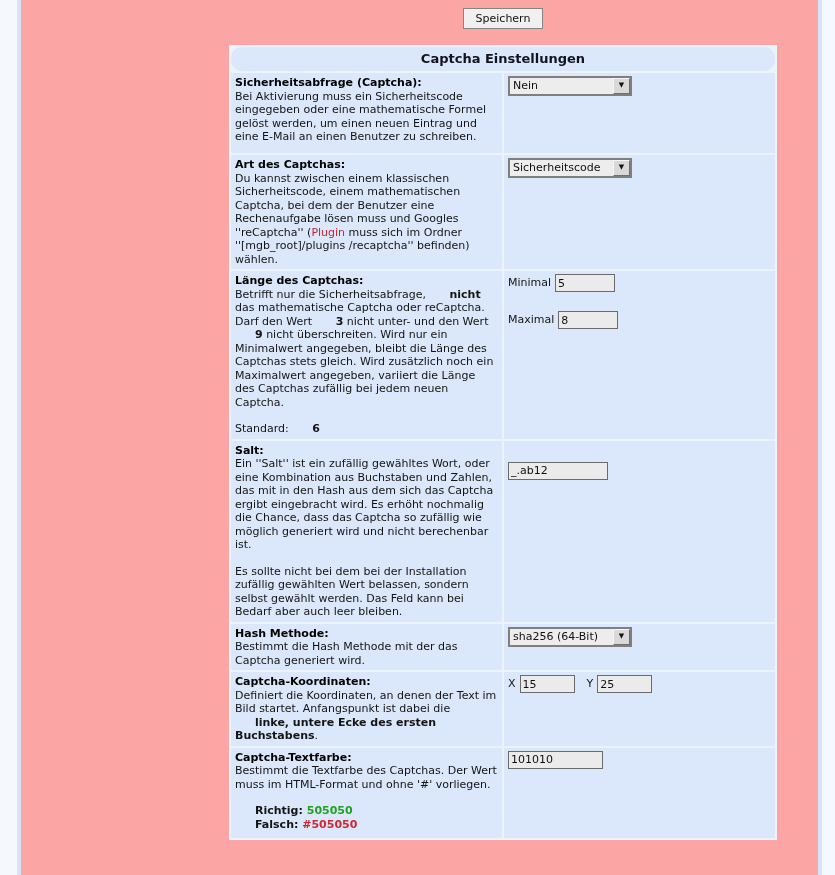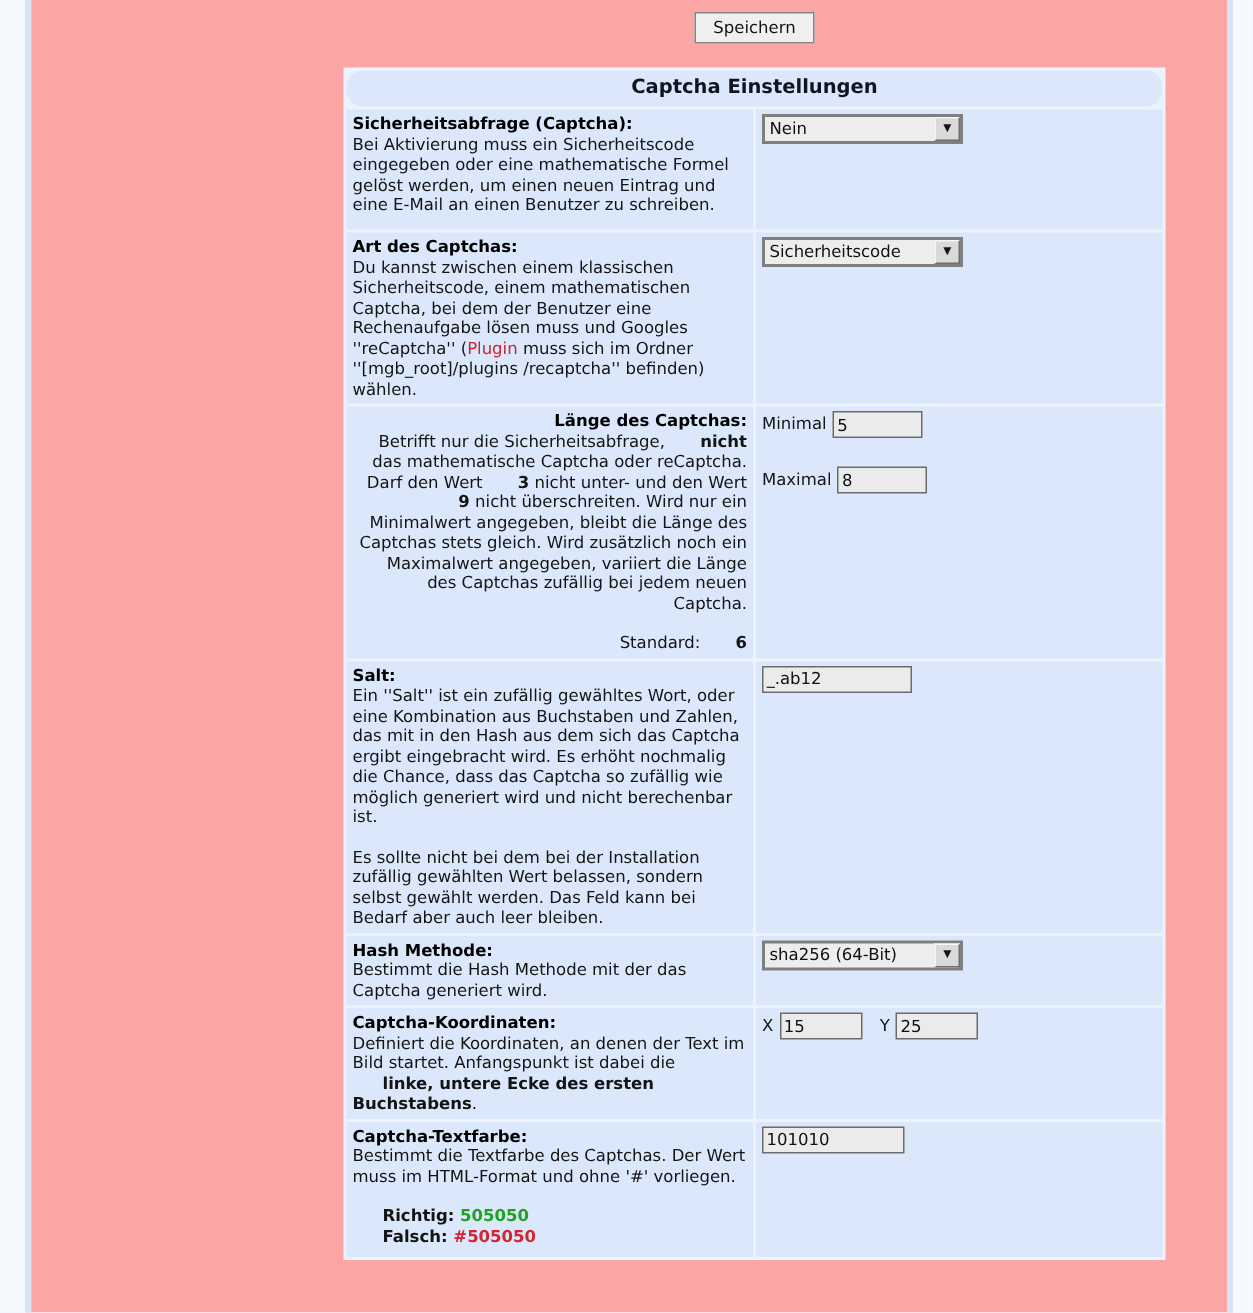--- a/index.html
+++ b/index.html
@@ -65,31 +65,31 @@
   .setting-title { font-weight: bold; color: #000; }
   .para + .para { margin-top: 13px; }
   .seg-bold { font-weight: bold; margin-left: 20px; }
   .seg-green { font-weight: bold; color: var(--valid-green, #21a121); }
   .seg-red  { font-weight: bold; color: var(--invalid-red, #d22533); }
   .seg-link { color: var(--link-red, #cb2233); cursor: pointer; }
 
   
   tr[data-name="setting-row-captcha-active"]      td.desc { height: 80px; }
   tr[data-name="setting-row-captcha-type"]        td.desc { height: 99px; }
-  tr[data-name="setting-row-captcha-length"]      td.desc { height: 132px; text-align: right; }
+  tr[data-name="setting-row-captcha-length"]      td.desc { height: 132px; }
   tr[data-name="setting-row-salt"]                td.desc { height: 144px; margin-top: 48px; }
   tr[data-name="setting-row-hash-method"]         td.desc { height: 42px; }
   tr[data-name="setting-row-double-shuffle"]      td.desc { height: 46px; }
   tr[data-name="setting-row-captcha-coordinates"] td.desc { height: 54px; }
   tr[data-name="setting-row-captcha-text-color"]  td.desc { height: 90px; }
 
   
   .sel {
     display: inline-flex;
-    width: 134px; height: 20px;
+    width: 124px; height: 20px;
     box-sizing: border-box;
     border: 2px solid #7f7f7f;
     background: #ededed;
     align-items: center;
     cursor: default;
   }
   .sel-txt {
     flex: 1;
     padding-left: 3px;
     white-space: nowrap;
@@ -114,21 +114,21 @@
     font-family: "DejaVu Sans", "Liberation Sans", sans-serif;
     font-size: 11px;
     color: #101010;
     height: 18px;
     box-sizing: border-box;
     background: #ebebeb;
     border: 1px solid #6b6b6b;
     padding: 0 2px;
   }
   input[data-name="minimal-input"], input[data-name="maximal-input"] { width: 60px; }
-  input[data-name="salt-input"] { width: 100px; }
+  input[data-name="salt-input"] { width: 100px; margin-top: 18px; }
   input[data-name="coord-x-input"], input[data-name="coord-y-input"] { width: 55px; }
   input[data-name="text-color-input"] { width: 95px; }
 
   .ctrl-line { display: flex; align-items: center; gap: 4px; }
   .ctrl-inline { display: flex; align-items: center; gap: 12px; }
   .ctrl-stack .ctrl-line + .ctrl-line { margin-top: 19px; }
   .in-label { color: #141414; }
 </style>
 </head>
 <body>

